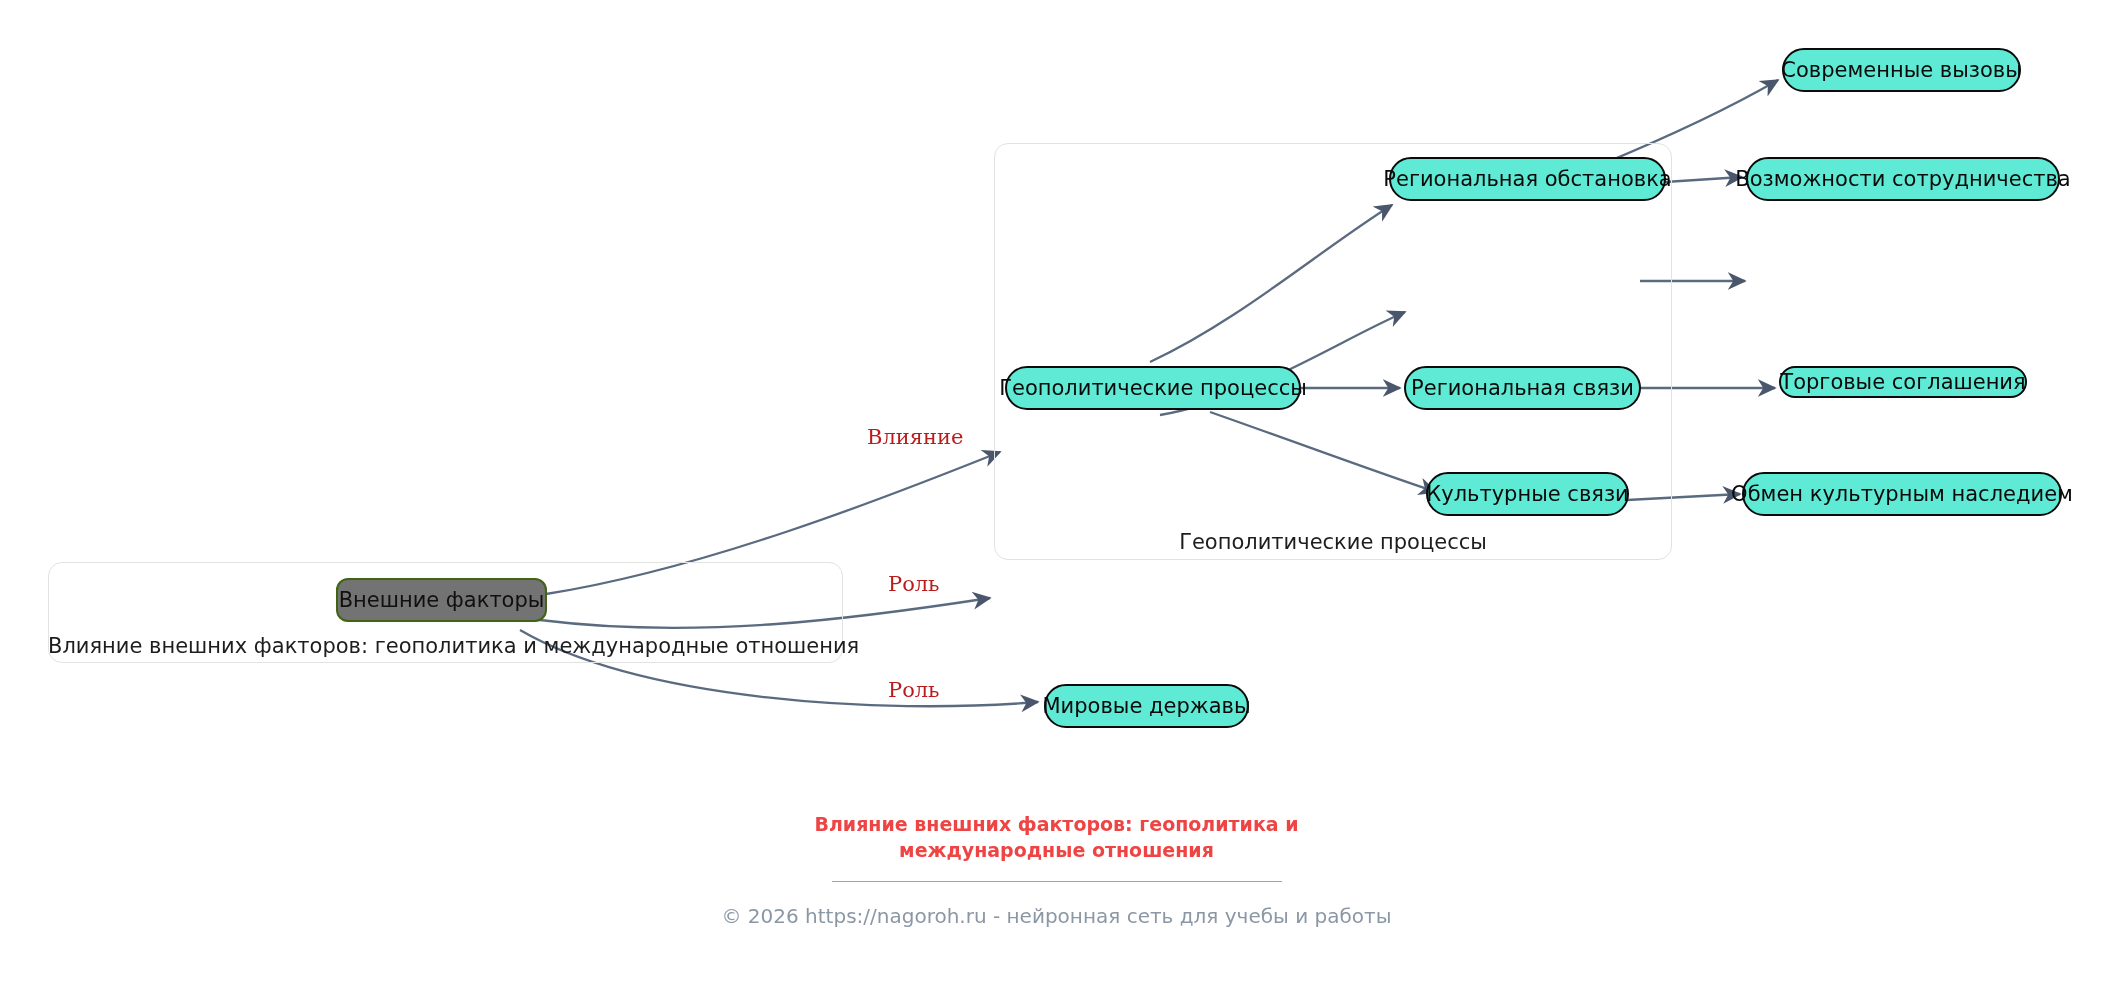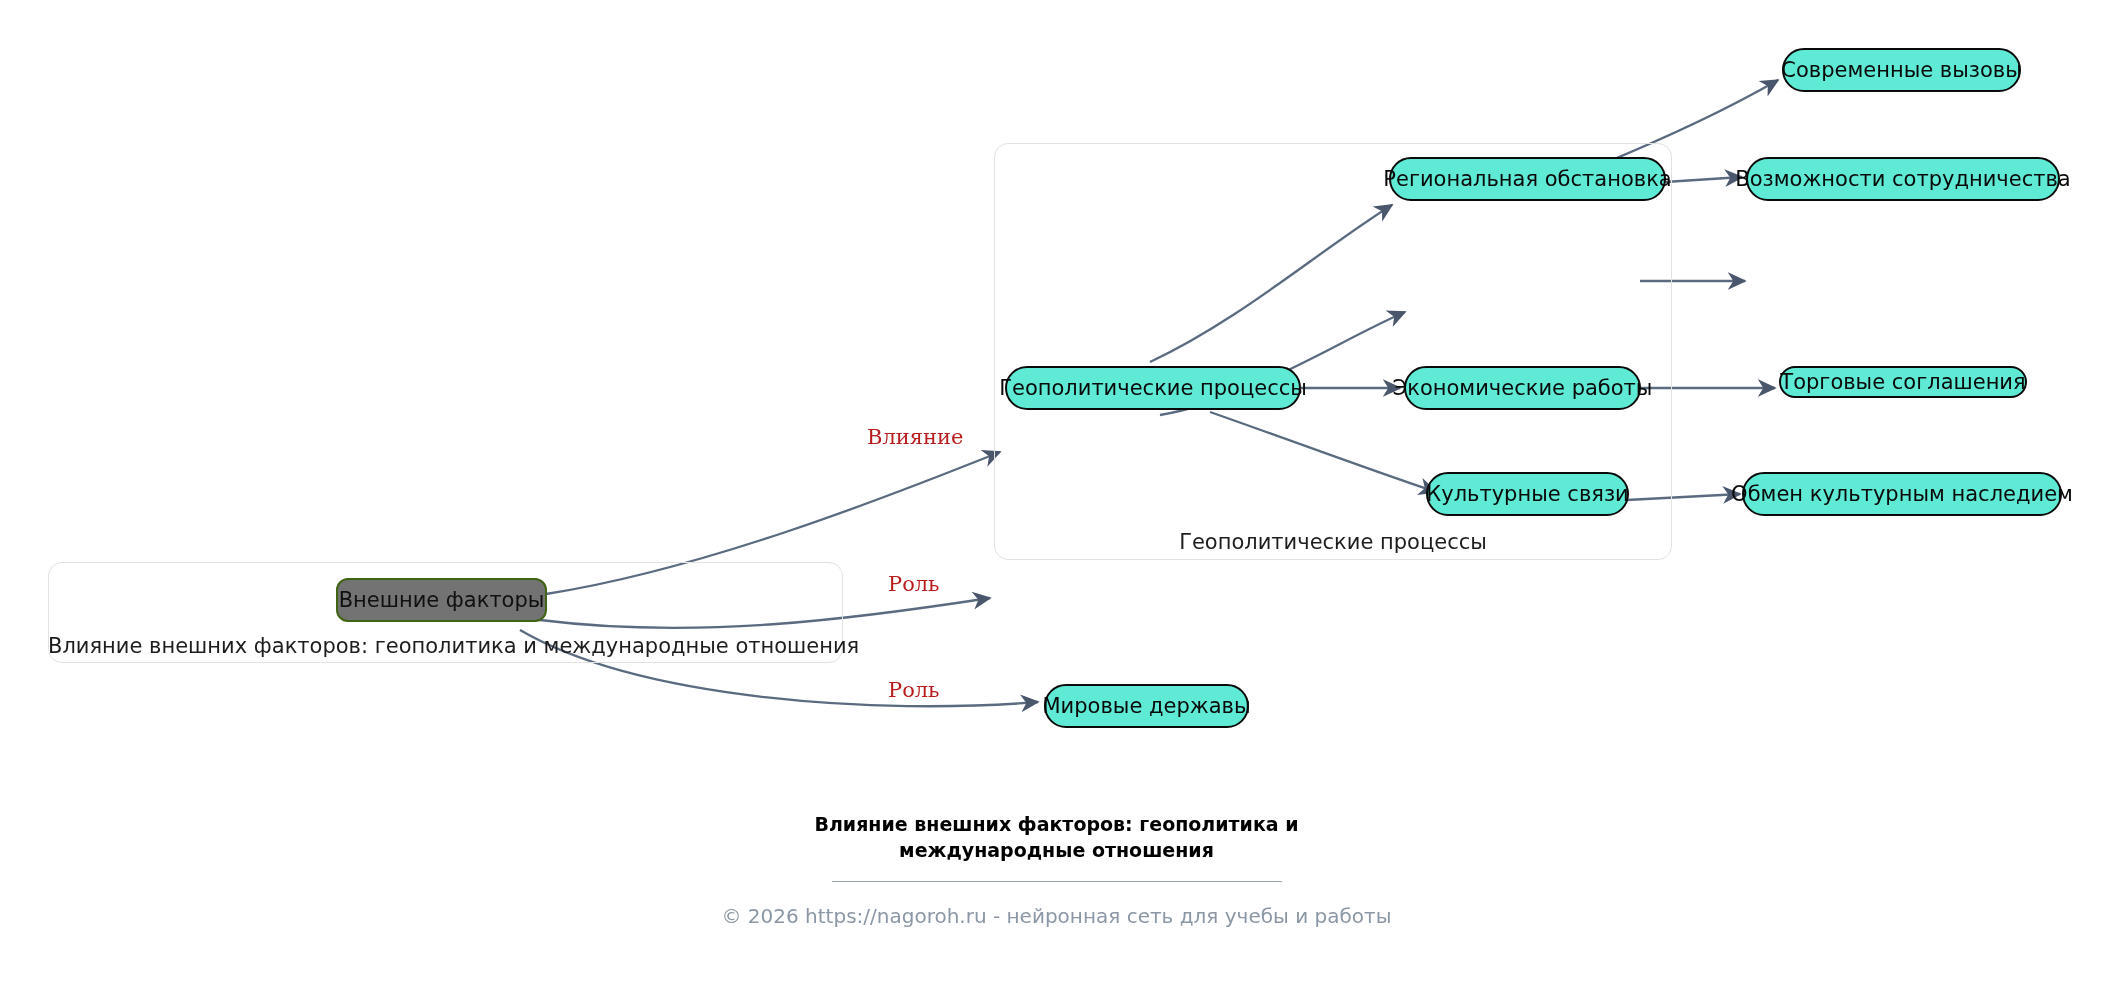--- a/index.html
+++ b/index.html
@@ -74,21 +74,21 @@
   .footer {
     position: absolute;
     left: 0;
     width: 2113px;
     text-align: center;
   }
   .footer-title {
     font-family: "DejaVu Sans", "Liberation Sans", sans-serif;
     font-size: 19px;
     font-weight: bold;
-    color: #000000;
+    color: #ef4444;
     line-height: 1.35;
     white-space: pre-line;
   }
   .footer-rule {
     width: 450px;
     height: 0;
     border-top: 1.5px solid #9aa6b4;
     margin: 18px auto 0 auto;
   }
   .footer-copy {
@@ -144,21 +144,21 @@
   <div class="cluster" style="left:48px; top:562px; width:795px; height:101px;"></div>
   <div class="cluster-label" style="left:48px; top:634px; width:795px;">Влияние внешних факторов: геополитика и международные отношения</div>
 
   <div class="node root" style="left:336px; top:578px; width:211px; height:44px;">Внешние факторы</div>
 
   <div class="node" style="left:1005px; top:366px; width:296px; height:44px;">Геополитические процессы</div>
 
   <div class="node" style="left:1389px; top:157px; width:277px; height:44px;">Региональная обстановка</div>
 
 
-  <div class="node" style="left:1404px; top:366px; width:237px; height:44px;">Экономические работы</div>
+  <div class="node" style="left:1404px; top:366px; width:237px; height:44px;">Региональная связи</div>
 
   <div class="node" style="left:1426px; top:472px; width:203px; height:44px;">Культурные связи</div>
 
   <div class="node" style="left:1782px; top:48px; width:239px; height:44px;">Современные вызовы</div>
 
   <div class="node" style="left:1746px; top:157px; width:314px; height:44px;">Возможности сотрудничества</div>
 
 
   <div class="node" style="left:1779px; top:366px; width:248px; height:32px;">Торговые соглашения</div>
 

